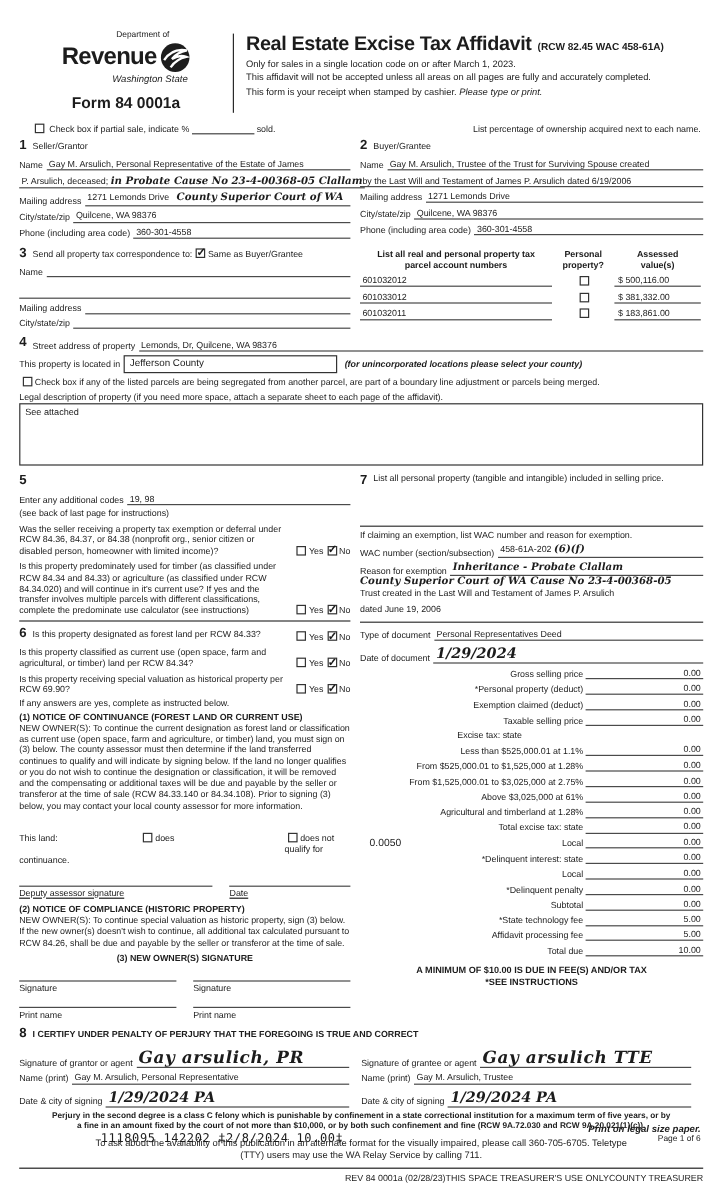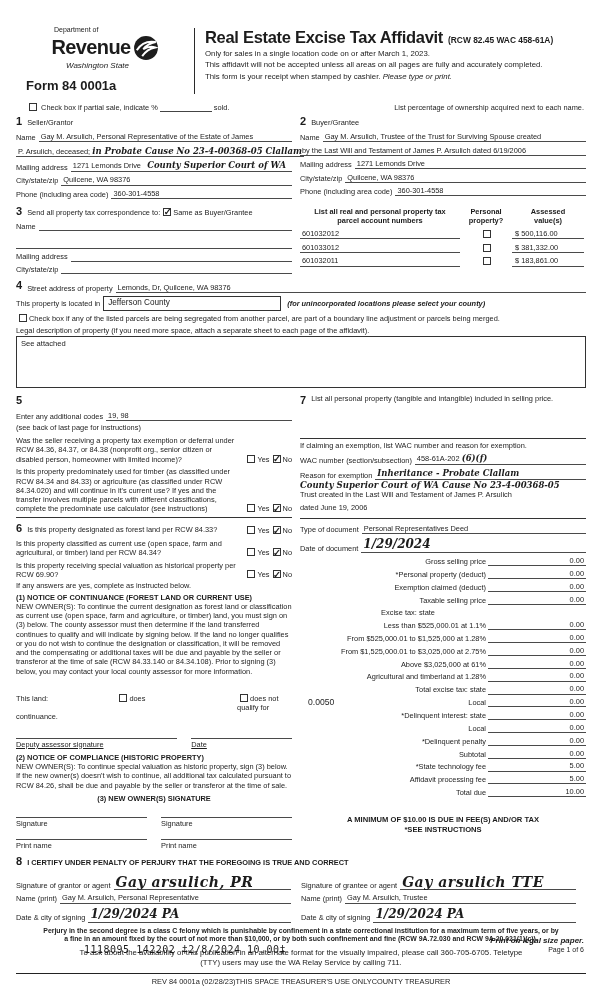--- a/index.html
+++ b/index.html
@@ -2,21 +2,21 @@
 <html><head>
 <meta charset="utf-8">
 <style>
   * { margin:0; padding:0; box-sizing:border-box; }
   html,body { background:#fff; }
   body { width:600px; height:995px; color:#1c1c1c; font:7.4px/1.25 "Liberation Sans", sans-serif; overflow:hidden; }
   .page { position:relative; width:600px; height:995px; padding:26px 14px 0 16px; }
 
   
   .hdr { display:flex; margin-left:10px; }
-  .hdr-left { width:158px; }
+  .hdr-left { width:158px; text-align:center; }
   .dept { font-size:7px; margin-left:28px; }
   .revrow { display:flex; align-items:center; justify-content:center; gap:2px; }
   .rev { font-size:20px; font-weight:bold; letter-spacing:-0.6px; }
   .logo { width:26px; height:26px; }
   .wa { font-style:italic; font-size:8px; margin-left:40px; }
   .formno { font-weight:bold; font-size:13px; margin-top:7px; }
   .hdr-div { border-left:1.6px solid #2a2a2a; margin:2px 10px 0 10px; }
   .hdr-right { flex:1; padding-top:1px; }
   .title-row { display:flex; align-items:baseline; gap:5px; }
   .title { font-size:16.5px; font-weight:bold; letter-spacing:-0.3px; white-space:nowrap; }
@@ -64,35 +64,35 @@
   .para { margin-top:2px; }
 
   
   .tl { display:flex; align-items:flex-end; margin-top:2.6px; }
   .tl-lbl { flex:0 0 auto; min-width:186px; text-align:right; white-space:nowrap; }
   .tl-pre { position:absolute; left:8px; font-size:8.6px; }
   .tl-fill { flex:1; border-bottom:0.9px solid #4a4a4a; margin-left:2px; min-height:8px; }
   .tl-val { width:46px; text-align:right; border-bottom:0.9px solid #4a4a4a; padding-right:2px; }
   .tl-rel { position:relative; }
   .excise-hdr { text-align:center; margin-top:3.5px; padding-right:70px; }
-  .min-due { font-weight:bold; text-align:center; margin-top:18px; font-size:7.6px; }
+  .min-due { font-weight:bold; text-align:center; margin-top:7px; font-size:7.6px; }
 
   .hr { border-top:1px solid #333; margin-top:4px; }
   .sigpair { display:flex; gap:14px; margin-top:14px; }
   .sigpair .half { flex:1; border-top:0.9px solid #4a4a4a; padding-top:1px; }
 
   .sec8 { margin-top:4px; }
   .sec8-cols { display:flex; }
   .sec8-col { flex:1; padding-right:10px; }
   .sigline { position:relative; }
   .sigline .hand { position:relative; top:2px; }
 
   .perjury { text-align:center; font-size:6.9px; margin-top:4px; font-weight:bold; color:#222; }
   .altfmt { text-align:center; font-size:7.8px; margin-top:4px; }
-  .footer-row { display:flex; justify-content:center; margin-top:6px; border-top:1px solid #222; padding-top:3px; }
+  .footer-row { display:flex; justify-content:flex-end; margin-top:6px; border-top:1px solid #222; padding-top:3px; }
   .stamp { position:absolute; left:84px; top:944px; font-family:"DejaVu Sans Mono", monospace; font-size:10px; letter-spacing:0.5px; }
   .printnote { position:absolute; right:16px; top:936px; text-align:right; }
   .printnote .pn1 { font-style:italic; font-weight:bold; font-size:8px; }
   .printnote .pn2 { font-size:7px; }
   .gap7 { height:26px; }
 </style>
 </head>
 <body>
 
 <div class="page">

